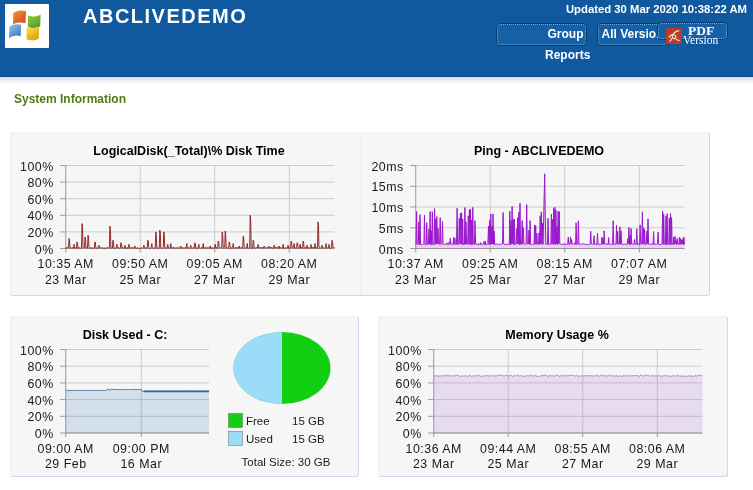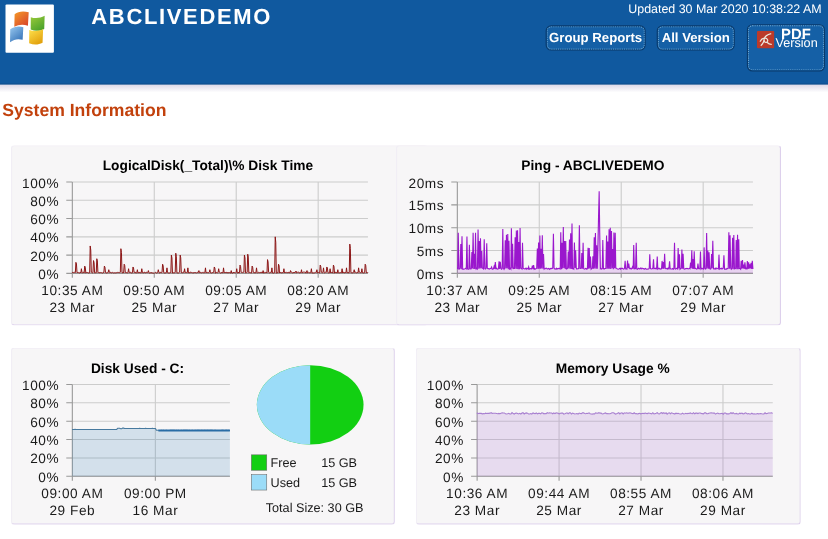--- a/index.html
+++ b/index.html
@@ -1,22 +1,22 @@
 <!DOCTYPE html>
 <html><head><meta charset="utf-8">
 <style>
 * { margin:0; padding:0; box-sizing:border-box; }
 body { width:753px; height:490px; background:#fff; font-family:"Liberation Sans",sans-serif; position:relative; overflow:hidden; }
 .hdr { position:absolute; left:0; top:0; width:753px; height:77px; background:#10599f; border-bottom:1px solid #0d4a88; box-sizing:border-box; }
 .hdr-shadow { position:absolute; left:0; top:77px; width:753px; height:7px; background:linear-gradient(#ddd9e8,#ffffff); }
 .brand { position:absolute; left:67px; top:4.5px; color:#fff; font-size:20px; font-weight:bold; letter-spacing:1.5px;margin-left:16px; }
-.updated { position:absolute; right:6px; top:2.5px; color:#fff; font-size:11.3px; font-weight:normal; }
+.updated { position:absolute; right:6px; top:2.5px; color:#fff; font-size:11.3px; font-weight:bold; }
 .btn { position:absolute; height:23px; background:#1560a6; border:1px solid #0a3a6b; border-radius:5px; color:#fff; font-size:12px; font-weight:bold; text-align:center; line-height:21px; }
 .btn:before { content:""; position:absolute; left:0; top:0; right:0; bottom:0; border:1px dotted #6fa8d2; border-radius:4px; }
-.h2 { position:absolute; left:2px; top:92px; font-size:16px; font-weight:bold; color:#c2410c; }
+.h2 { position:absolute; left:14px; top:92px; font-size:12px; font-weight:bold; color:#4d7c0f; }
 .panel { position:absolute; background:#f7f6f7; border:1px solid #f1eef5; border-right-color:#ddd0ec; border-bottom-color:#ddd0ec; border-radius:3px; }
 </style></head>
 <body>
 <div class="hdr"></div>
 <div class="hdr-shadow"></div>
 <svg width="44" height="44" viewBox="0 0 44 44" xmlns="http://www.w3.org/2000/svg" style="position:absolute;left:5px;top:4px;background:#fff;border-radius:1px">
 <defs>
 <linearGradient id="wr" x1="0" y1="0" x2="0.8" y2="1">
         <stop offset="0" stop-color="#f59a28"></stop>
         <stop offset="1" stop-color="#d8452a"></stop>
@@ -34,23 +34,23 @@
         <stop offset="1" stop-color="#e2a20e"></stop>
       </linearGradient>
 </defs>
 <path d="M8.3,9.0 C11.5,6.5 15.5,5.7 21.1,7.1 L20.4,19.3 C16,17.9 11.8,18.2 8.0,20.3 Z" fill="url(#wr)"></path>
 <path d="M23.0,11.6 C27,13.0 31.3,12.6 35.6,10.4 L35.2,22.3 C31,24.4 27,24.5 22.9,22.9 Z" fill="url(#wg)"></path>
 <path d="M4.3,22.6 C8.3,20.0 12.3,19.6 16.2,20.8 L15.6,32.2 C11.3,31.0 7.9,31.6 4.1,34.5 Z" fill="url(#wb)"></path>
 <path d="M21.6,23.2 C25.5,24.6 29.8,24.5 34.2,22.7 L33.7,34.8 C29.8,36.8 25.8,36.9 21.5,35.3 Z" fill="url(#wy)"></path>
 </svg>
 <div class="brand">ABCLIVEDEMO</div>
 <div class="updated">Updated 30 Mar 2020 10:38:22 AM</div>
-<div class="btn" style="left:496px; top:23px; width:91px;">Group Reports</div>
+<div class="btn" style="left:496px; top:23px; width:91px;padding-left:48px;">Group Reports</div>
 <div class="btn" style="left:597px; top:23px; width:71px;">All Version</div>
-<div class="btn" style="left:679px; top:22px; width:71px; height:43px;">
+<div class="btn" style="left:657px; top:22px; width:71px; height:18px;font-family:Liberation Serif, serif;">
 <svg width="16" height="16" viewBox="0 0 16 16" xmlns="http://www.w3.org/2000/svg" style="position:absolute;left:8px;top:4.5px">
 <rect width="16" height="16" rx="1.5" fill="#bb3a2a"></rect>
 <path d="M13.1,2.6 C9.4,3.4 7.1,5.4 6.6,7.9 C6.2,10.1 7.9,11.2 9.3,10.1 C10.6,9 9.7,6.9 7.7,6.7 C5.9,6.5 4.1,7.7 2.9,9.8" fill="none" stroke="#ece7dd" stroke-width="1.1"></path>
 <path d="M6.8,8.6 C6.1,10.7 5,12.4 3.6,13.5" fill="none" stroke="#ece7dd" stroke-width="1.1"></path>
 <path d="M9.2,10.4 C10.6,11.8 12.2,12.6 13.6,12.4" fill="none" stroke="#ece7dd" stroke-width="1.1"></path>
 </svg>
 <span style="position:absolute;left:30px;top:0px;font-size:13.5px;line-height:15px;">PDF</span>
 <span style="position:absolute;left:25px;top:11px;font-size:11.5px;font-weight:normal;line-height:12px;text-align:center;">Version</span>
 </div>
 <div class="h2">System Information</div>

